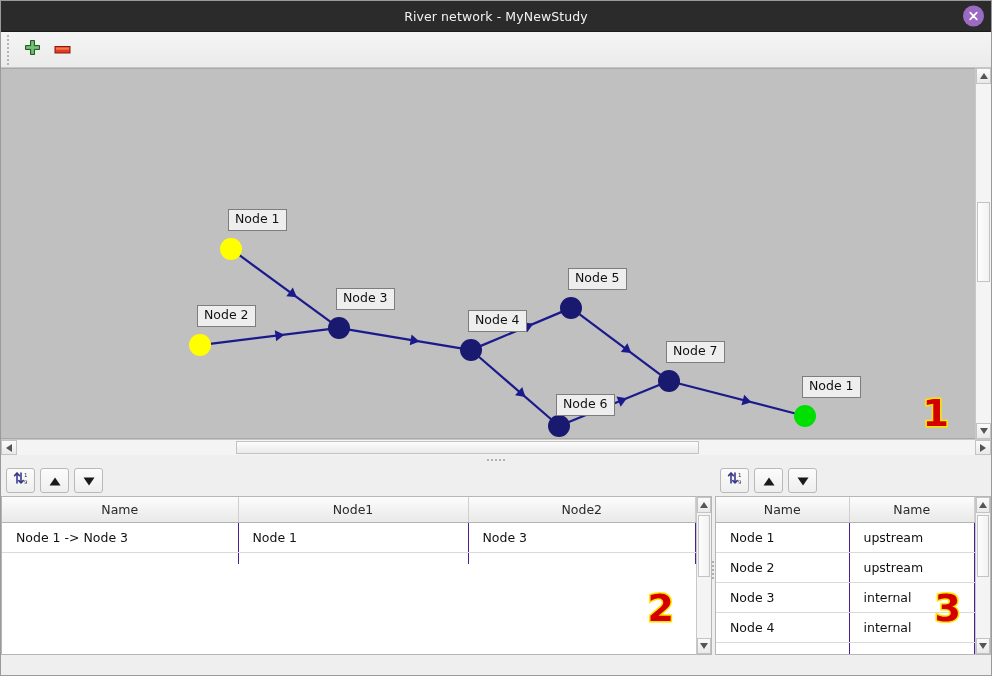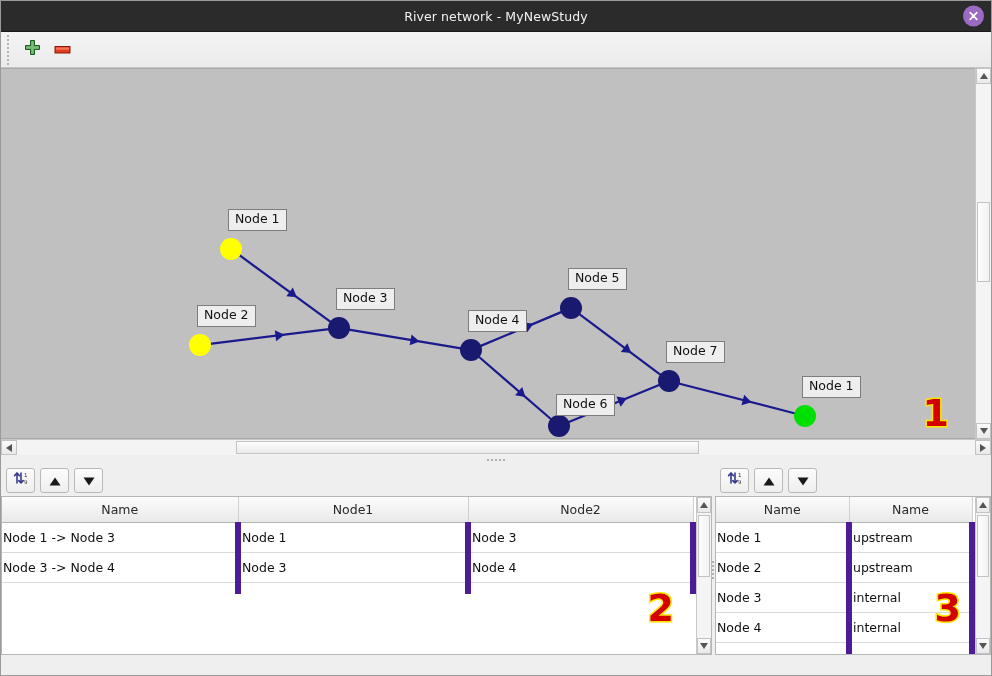--- a/index.html
+++ b/index.html
@@ -182,24 +182,24 @@
   table.grid th {
     height: 25px;
     background: linear-gradient(#fcfcfc,#e9e9e9);
     border-right: 1px solid #cfcfcf;
     border-bottom: 1px solid #b3b3b3;
     font-size: 12.5px; font-weight: normal; color: #2a2a2a;
     text-align: center;
   }
   table.grid td {
     height: 30px;
-    border-right: 6px solid #4c1d95;
+    border-right: 1px solid #4c1d95;
     border-bottom: 1px solid #dadada;
     font-size: 12.5px; color: #111;
-    padding-left: 1px;
+    padding-left: 14px;
     background: #fff;
     white-space: nowrap; overflow: hidden;
   }
   table.grid tr:last-child td { border-bottom: none; }
   .tbl-vsb {
     width: 16px; flex: 0 0 16px;
     background: #f0f0f0;
     border: 1px solid #b6b6b6; border-left: 1px solid #c8c8c8;
     display: flex; flex-direction: column;
   }
@@ -385,25 +385,20 @@
                   <th style="width: 230px;">Node1</th>
                   <th>Node2</th>
                 </tr>
               </thead>
             <tbody id="reach-body">
                 <tr>
                   <td style="width: 236px;">Node 1 -&gt; Node 3</td>
                   <td style="width: 230px;">Node 1</td>
                   <td>Node 3</td>
                 </tr>
-                <tr>
-                  <td style="width: 236px;">Node 3 -&gt; Node 4</td>
-                  <td style="width: 230px;">Node 3</td>
-                  <td>Node 4</td>
-                </tr>
                 <tr style="height: 12px;">
                   <td style="width: 236px; height: 12px;"></td>
                   <td style="width: 230px; height: 12px;"></td>
                   <td style="height: 12px;"></td>
                 </tr>
               </tbody>
           </table>
         </div>
         <div class="annot" style="right:38px; bottom:28px;">2</div>
         <div class="tbl-vsb">

